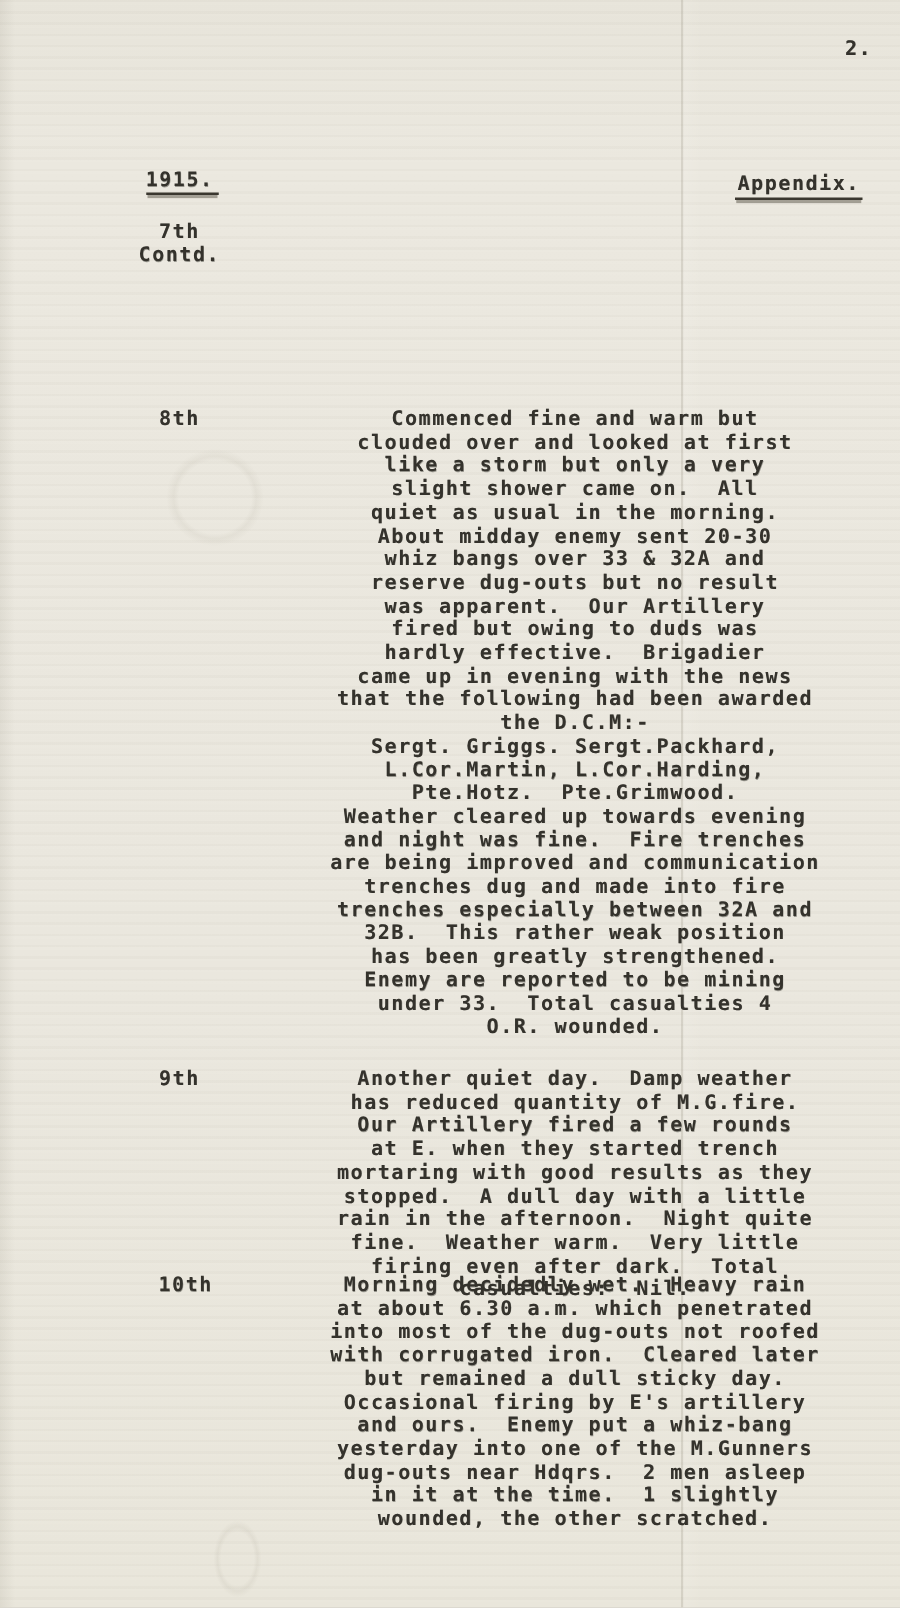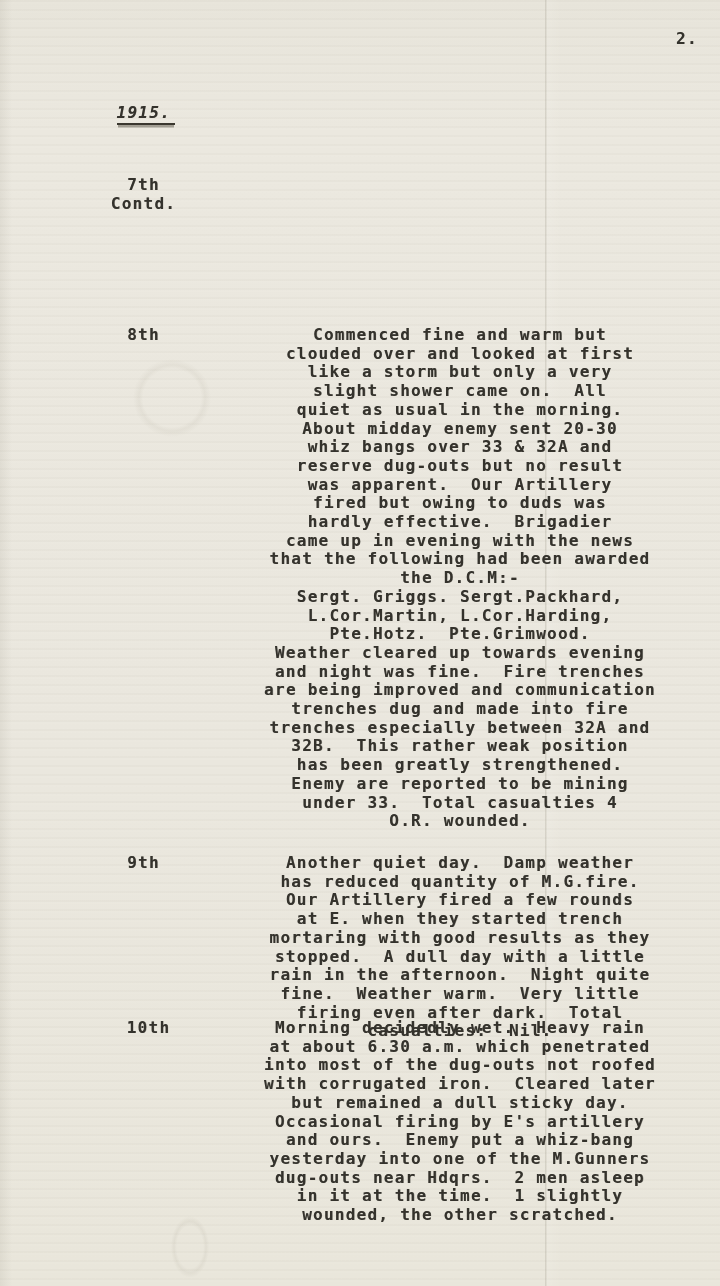--- a/index.html
+++ b/index.html
@@ -31,21 +31,21 @@
   }
   .txt {
     font-size: 16px;
     line-height: 18.7px;
     letter-spacing: 1.25px;
     white-space: pre-wrap;
     text-shadow: 0.3px 0.3px 0.5px rgba(52,50,44,0.45);
   }
   .abs { position: absolute; }
   .pagenum   { left: 676px; top: 30px; }
-  .hdr-year  { left: 73px;  top: 85px; font-style: italic; }
+  .hdr-year  { left: 73px;  top: 116px; }
   .hdr-appx  { left: 590px; top: 101px; }
   .hdr-month { left: 73px;  top: 141px; }
   .ul {
     display: inline-block;
     padding-bottom: 1px;
     border-bottom: 2.5px solid #3a372f;
     box-shadow: 0 3.5px 0 -1px rgba(84,79,67,0.48);
   }
   .ul-year  { padding-right: 4px; }
   .ul-month { padding-right: 9px; }
@@ -65,20 +65,23 @@
 <body>
 
 <div class="page">
 
   <div class="abs txt pagenum">2.</div>
 
   <div class="abs txt hdr-year">
     <span class="ul ul-year">1915.</span>
   </div>
 
+  <div class="abs txt hdr-appx">
+    <span class="ul ul-appx">Appendix.</span>
+  </div>
 
 
   <div class="entry" style="top:176px">
     <div class="txt day">7th
 Contd.</div>
   </div>
 
   <div class="entry" style="top:326px">
     <div class="txt day">8th</div>
     <div class="txt body">Commenced fine and warm but

